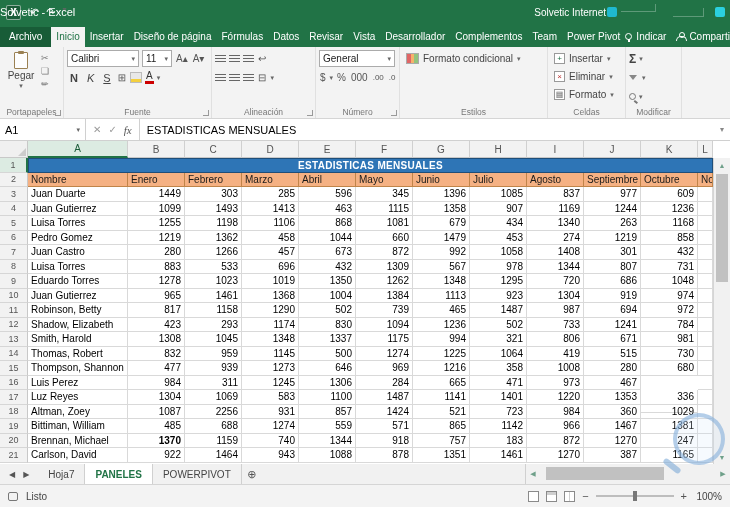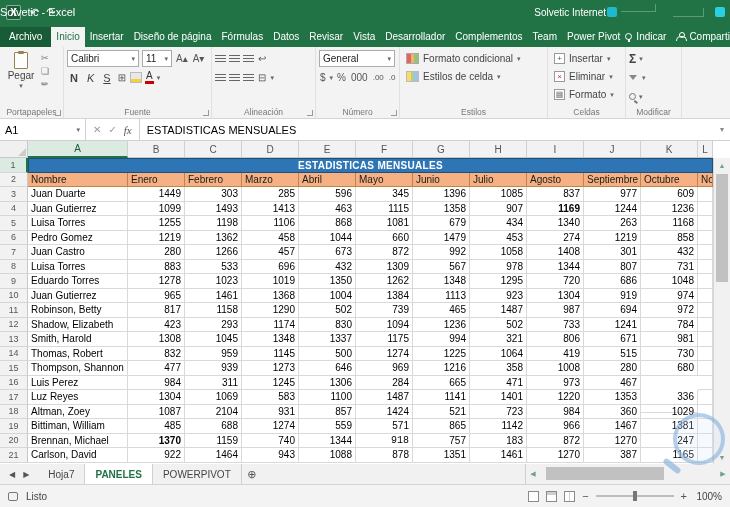--- a/index.html
+++ b/index.html
@@ -255,25 +255,20 @@
       <span class="glabel">Número</span>
       <span class="dlg"></span>
     </div>
 
     <div class="rgroup" style="width:148px">
       <div class="style-btn">
         <span class="cf-icon"></span>
         <span>Formato condicional</span>
         <span class="caret">▾</span>
       </div>
-      <div class="style-btn">
-        <span class="cs-icon"></span>
-        <span>Estilos de celda</span>
-        <span class="caret">▾</span>
-      </div>
       <span class="glabel">Estilos</span>
     </div>
 
     <div class="rgroup" style="width:78px">
       <div class="cells-btn">
         <span class="sq ins">+</span>
         <span>Insertar</span>
         <span class="caret">▾</span>
       </div>
       <div class="cells-btn">
@@ -374,21 +369,21 @@
         <div class="grow">
           <div class="rowhdr">4</div>
           <div class="gcell name" style="width: 100px;">Juan Gutierrez</div>
           <div class="gcell num" style="width: 57px;">1099</div>
           <div class="gcell num" style="width: 57px;">1493</div>
           <div class="gcell num" style="width: 57px;">1413</div>
           <div class="gcell num" style="width: 57px;">463</div>
           <div class="gcell num" style="width: 57px;">1115</div>
           <div class="gcell num" style="width: 57px;">1358</div>
           <div class="gcell num" style="width: 57px;">907</div>
-          <div class="gcell num" style="width: 57px; font-weight: bold;">1169</div>
+          <div class="gcell num" style="width: 57px;">1169</div>
           <div class="gcell num" style="width: 57px;">1244</div>
           <div class="gcell num" style="width: 57px;">1236</div>
           <div class="gcell" style="width: 15px;"></div>
         </div>
         <div class="grow">
           <div class="rowhdr">5</div>
           <div class="gcell name" style="width: 100px;">Luisa Torres</div>
           <div class="gcell num" style="width: 57px;">1255</div>
           <div class="gcell num" style="width: 57px;">1198</div>
           <div class="gcell num" style="width: 57px;">1106</div>
@@ -578,21 +573,21 @@
           <div class="gcell num" style="width: 57px;">1401</div>
           <div class="gcell num" style="width: 57px;">1220</div>
           <div class="gcell num" style="width: 57px;">1353</div>
           <div class="gcell num" style="width: 57px;">336</div>
           <div class="gcell" style="width: 15px;"></div>
         </div>
         <div class="grow">
           <div class="rowhdr">18</div>
           <div class="gcell name" style="width: 100px;">Altman, Zoey</div>
           <div class="gcell num" style="width: 57px;">1087</div>
-          <div class="gcell num" style="width: 57px;">2104</div>
+          <div class="gcell num" style="width: 57px;">2256</div>
           <div class="gcell num" style="width: 57px;">931</div>
           <div class="gcell num" style="width: 57px;">857</div>
           <div class="gcell num" style="width: 57px;">1424</div>
           <div class="gcell num" style="width: 57px;">521</div>
           <div class="gcell num" style="width: 57px;">723</div>
           <div class="gcell num" style="width: 57px;">984</div>
           <div class="gcell num" style="width: 57px;">360</div>
           <div class="gcell num" style="width: 57px;">1029</div>
           <div class="gcell" style="width: 15px;"></div>
         </div>
@@ -611,21 +606,21 @@
           <div class="gcell num" style="width: 57px;">1381</div>
           <div class="gcell" style="width: 15px;"></div>
         </div>
         <div class="grow">
           <div class="rowhdr">20</div>
           <div class="gcell name" style="width: 100px;">Brennan, Michael</div>
           <div class="gcell num" style="width: 57px; font-weight: bold;">1370</div>
           <div class="gcell num" style="width: 57px;">1159</div>
           <div class="gcell num" style="width: 57px;">740</div>
           <div class="gcell num" style="width: 57px;">1344</div>
-          <div class="gcell num" style="width: 57px; font-family: Liberation Mono, monospace;">918</div>
+          <div class="gcell num" style="width: 57px;">918</div>
           <div class="gcell num" style="width: 57px;">757</div>
           <div class="gcell num" style="width: 57px;">183</div>
           <div class="gcell num" style="width: 57px;">872</div>
           <div class="gcell num" style="width: 57px;">1270</div>
           <div class="gcell num" style="width: 57px; text-align: right;">247</div>
           <div class="gcell" style="width: 15px;"></div>
         </div>
         <div class="grow">
           <div class="rowhdr">21</div>
           <div class="gcell name" style="width: 100px;">Carlson, David</div>

